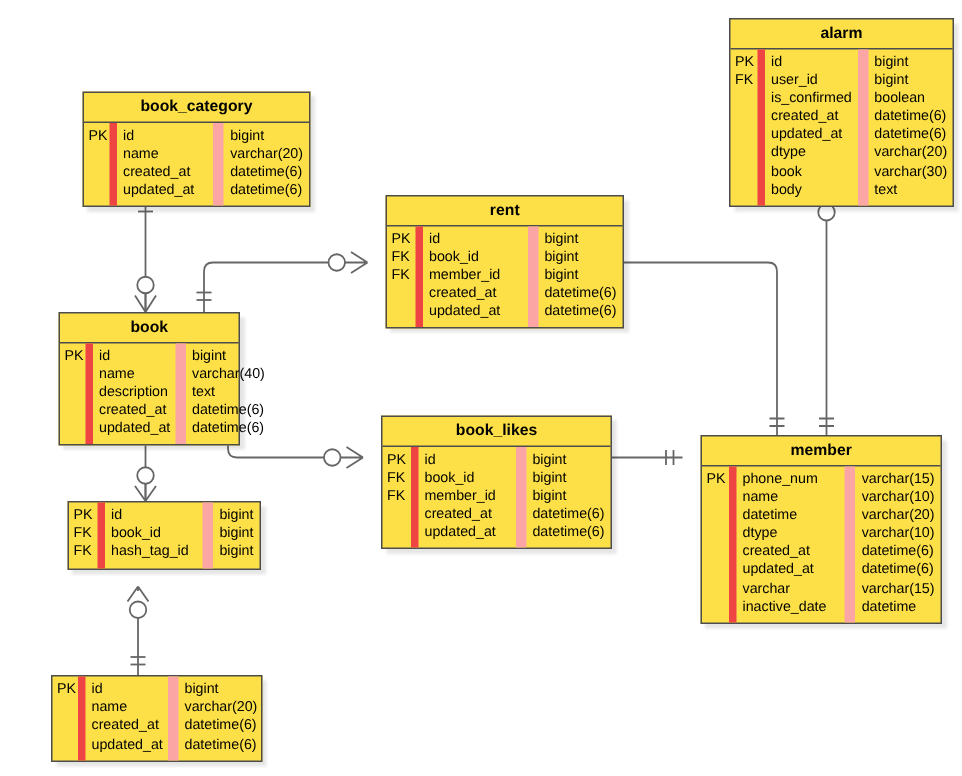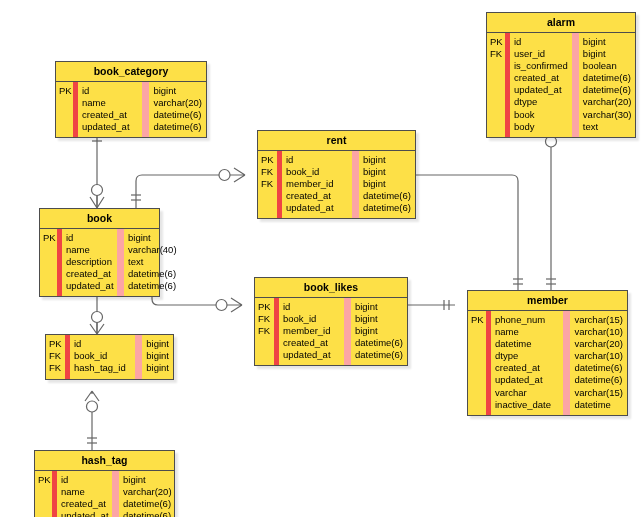--- a/index.html
+++ b/index.html
@@ -333,21 +333,20 @@
           <div class="cell">hash_tag_id</div>
         </div>
         <div class="col-type">
           <div class="cell">bigint</div>
           <div class="cell">bigint</div>
           <div class="cell">bigint</div>
         </div>
       </div>
     </div>
     <div class="entity" style="left: 22px; top: 450px; width: 141px;">
-      <div class="entity-title">hash_tag</div>
       <div class="entity-body">
         <div class="col-key" style="width: 22px;">
           <div class="cell">PK</div>
           <div class="cell blank"></div>
           <div class="cell blank"></div>
           <div class="cell blank"></div>
         </div>
         <div class="col-field" style="width: 62px;">
           <div class="cell">id</div>
           <div class="cell">name</div>

